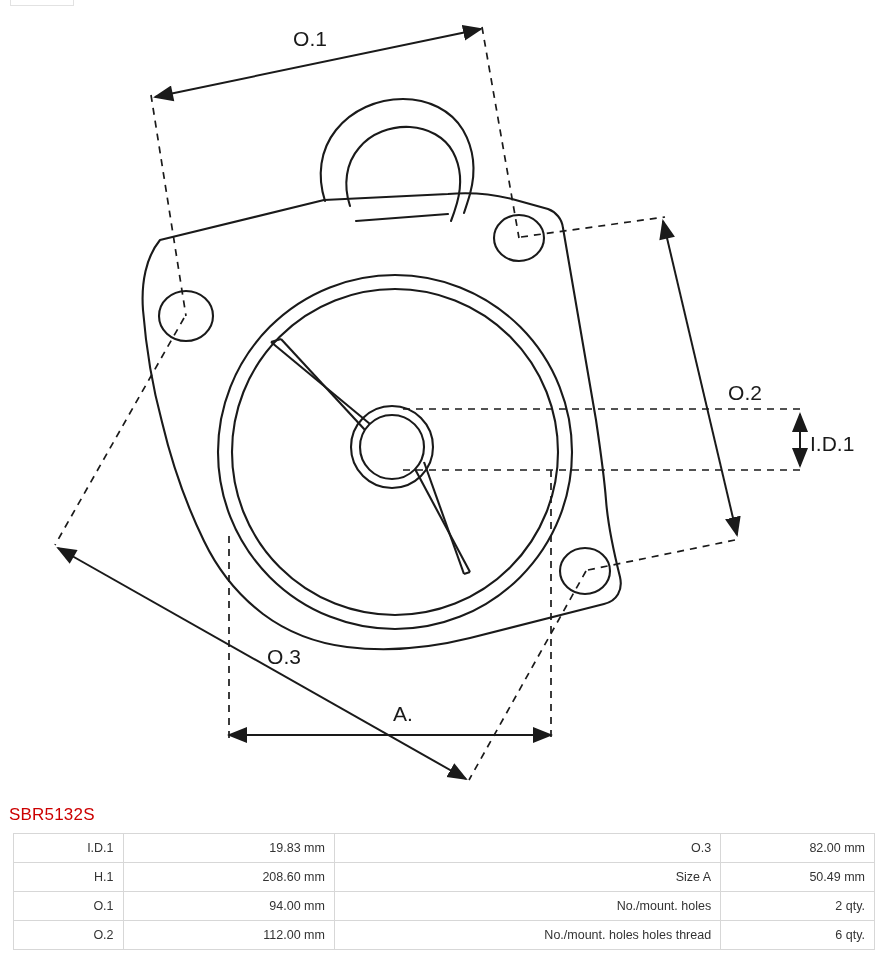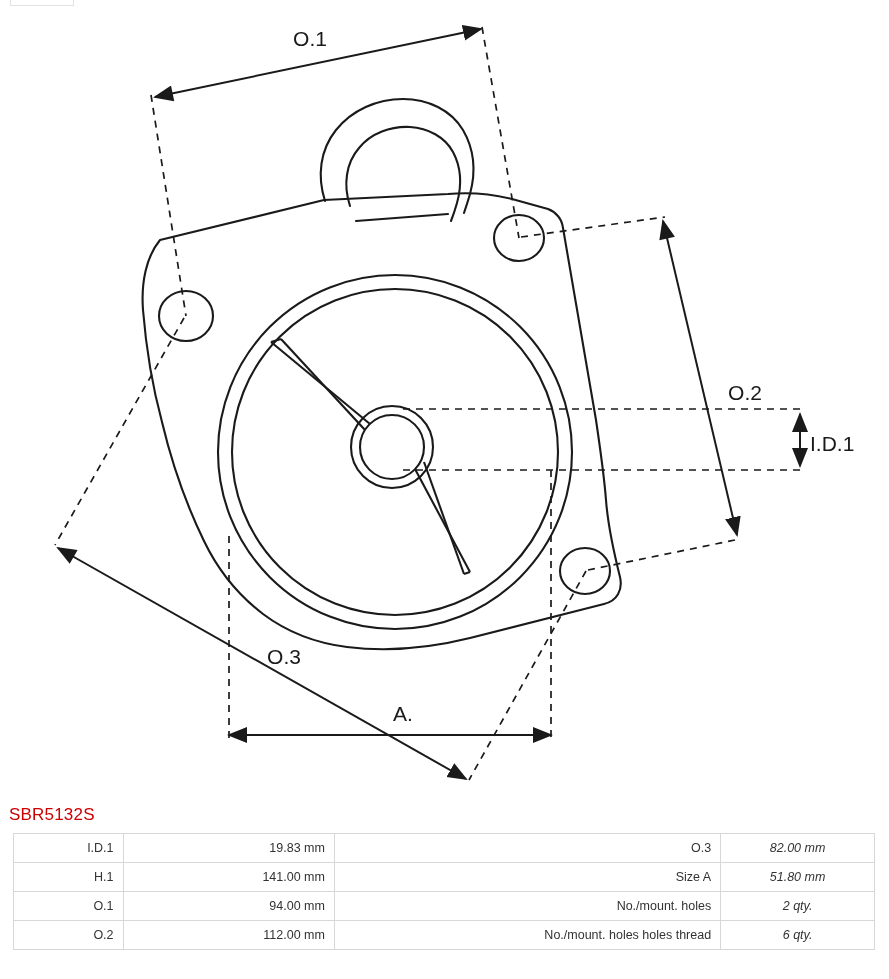--- a/index.html
+++ b/index.html
@@ -66,24 +66,23 @@
     text-align: right;
     width: 172px;
     background: #ffffff;
   }
   td.label-cell-2 {
     text-align: right;
     width: 330px;
     background: #e0e0e0;
   }
   td.value-cell-2 {
-    text-align: center;
+    text-align: right;
     width: 120px;
     background: #ffffff;
-    font-style: italic;
   }
   .top-strip {
     position: absolute;
     left: 10px;
     top: 0px;
     width: 62px;
     height: 5px;
     border: 1px solid #e2e2e2;
     border-top: none;
     background: #ffffff;
@@ -206,23 +205,23 @@
     <table class="spec-table">
       <tbody>
         <tr>
           <td class="label-cell">I.D.1</td>
           <td class="value-cell">19.83 mm</td>
           <td class="label-cell-2">O.3</td>
           <td class="value-cell-2">82.00 mm</td>
         </tr>
         <tr>
           <td class="label-cell">H.1</td>
-          <td class="value-cell">141.00 mm</td>
+          <td class="value-cell">208.60 mm</td>
           <td class="label-cell-2">Size A</td>
-          <td class="value-cell-2">51.80 mm</td>
+          <td class="value-cell-2">50.49 mm</td>
         </tr>
         <tr>
           <td class="label-cell">O.1</td>
           <td class="value-cell">94.00 mm</td>
           <td class="label-cell-2">No./mount. holes</td>
           <td class="value-cell-2">2 qty.</td>
         </tr>
         <tr>
           <td class="label-cell">O.2</td>
           <td class="value-cell">112.00 mm</td>

